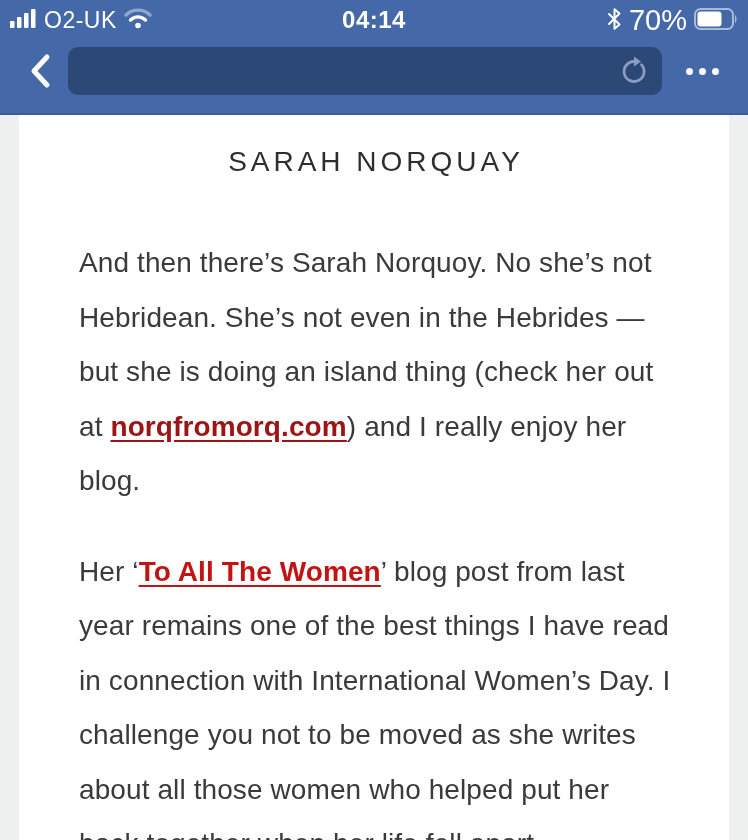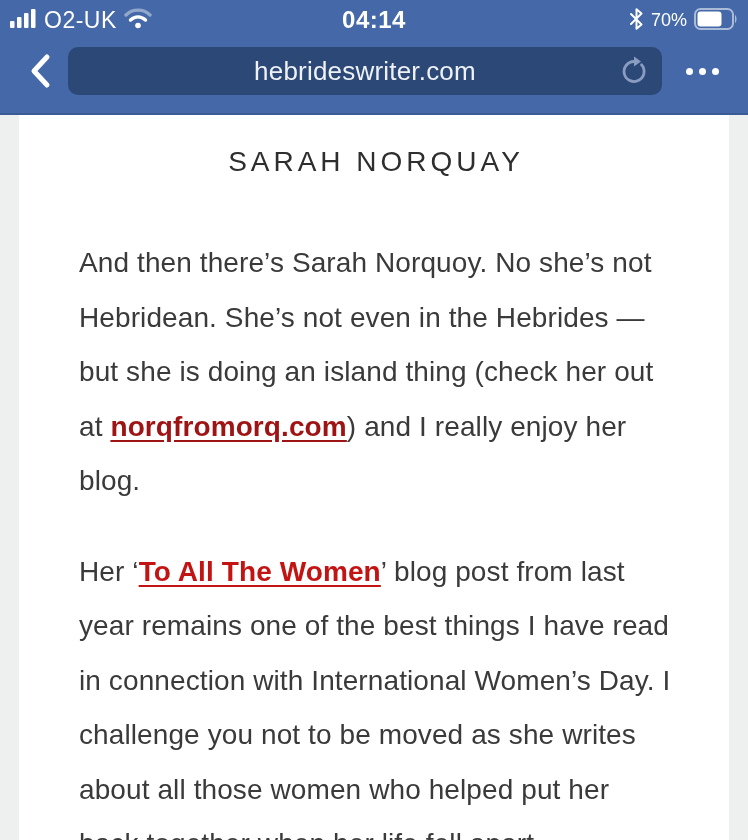--- a/index.html
+++ b/index.html
@@ -33,21 +33,21 @@
     font-size: 23px;
     color: #ffffff;
     letter-spacing: 0.5px;
   }
   .time {
     font-size: 24px;
     font-weight: bold;
     color: #ffffff;
     letter-spacing: 0.5px;
   }
-  .battery-pct { font-size: 18px; color: #ffffff; }
+  .battery-pct { font-size: 29px; color: #ffffff; }
 
   .nav-bar {
     height: 78px;
     display: flex;
     align-items: center;
     padding: 0 12px 6px 12px;
   }
   .back-btn {
     width: 56px;
     display: flex;
@@ -167,21 +167,20 @@
     </div>
   </div>
 
   <div class="nav-bar">
     <div class="back-btn">
       <svg width="22" height="36" viewBox="0 0 22 36">
         <polyline points="18,4 5,18 18,32" fill="none" stroke="#ffffff" stroke-width="5" stroke-linecap="round" stroke-linejoin="round"></polyline>
       </svg>
     </div>
     <div class="url-field">
-      <span class="url-text">hebrideswriter.com</span>
       <span class="reload-btn">
         <svg width="32" height="32" viewBox="0 0 32 32">
           <path d="M16 6.5 A 10 10 0 1 0 23.5 9.8" fill="none" stroke="#8a9cc0" stroke-width="2.8" stroke-linecap="round"></path>
           <polygon points="16,1.5 16,11.5 23,6.5" fill="#8a9cc0"></polygon>
         </svg>
       </span>
     </div>
     <div class="more-btn">
       <span class="dot"></span>
       <span class="dot"></span>

